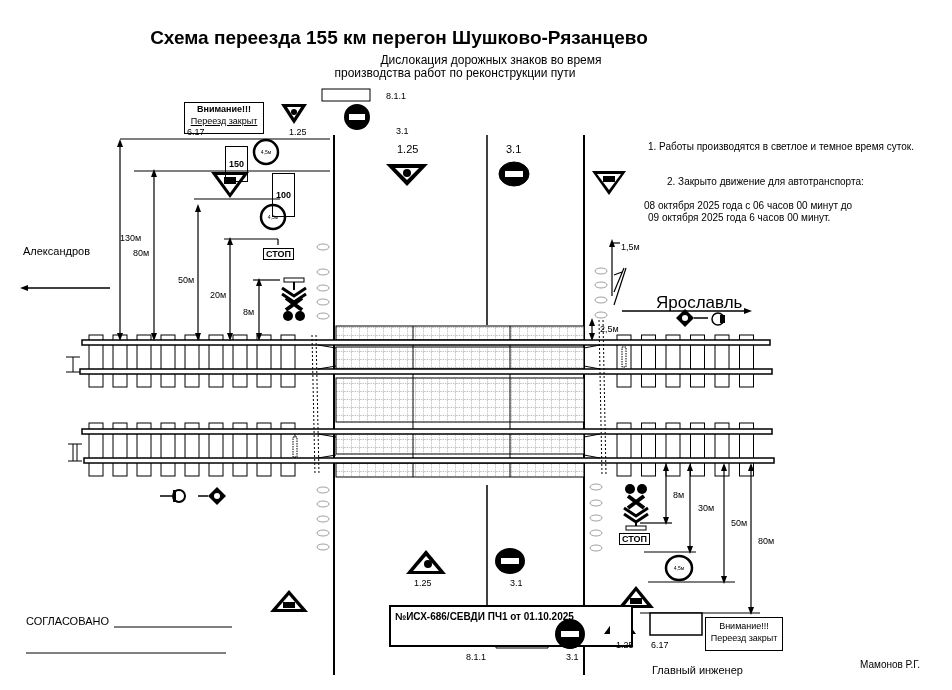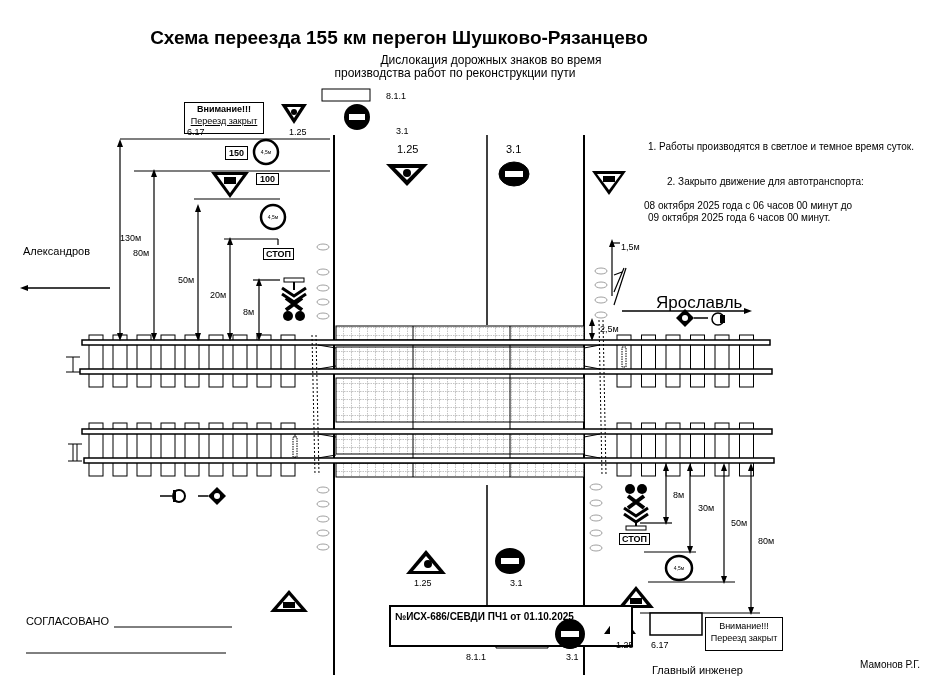--- a/index.html
+++ b/index.html
@@ -298,22 +298,22 @@
   <div style="font-weight:bold;">Внимание!!!</div>
   <div style="text-decoration:underline;">Переезд закрыт</div>
 </div>
 <div class="abs small" style="left:187px;top:127px;">6.17</div>
 <div class="abs small" style="left:289px;top:127px;">1.25</div>
 <div class="abs small" style="left:386px;top:91px;">8.1.1</div>
 <div class="abs small" style="left:396px;top:126px;">3.1</div>
 <div class="abs lbl" style="left:397px;top:143px;font-size:11px;">1.25</div>
 <div class="abs lbl" style="left:506px;top:143px;font-size:11px;">3.1</div>
 
-<div class="abs" style="left:225px;top:146px;border:1.5px solid #000;font-size:9px;font-weight:bold;padding:1px 3px;">150</div>
-<div class="abs" style="left:256px;top:173px;border:1.5px solid #000;font-size:9px;font-weight:bold;padding:0 3px;">100</div>
+<div class="abs" style="left:225px;top:146px;border:1.5px solid #000;font-size:9px;font-weight:bold;padding:12px 3px;">150</div>
+<div class="abs" style="left:272px;top:173px;border:1.5px solid #000;font-size:9px;font-weight:bold;padding:16px 3px;">100</div>
 <div class="abs" style="left:259px;top:149px;width:14px;text-align:center;font-size:5px;">4,5м</div>
 <div class="abs" style="left:266px;top:214px;width:14px;text-align:center;font-size:5px;">4,5м</div>
 <div class="abs" style="left:672px;top:565px;width:14px;text-align:center;font-size:5px;">4,5м</div>
 
 <div class="abs" style="left:263px;top:248px;border:1.5px solid #000;font-size:9px;font-weight:bold;padding:0 2px;">СТОП</div>
 <div class="abs" style="left:619px;top:533px;border:1.5px solid #000;font-size:9px;font-weight:bold;padding:0 2px;">СТОП</div>
 
 <div class="abs small" style="left:95px;top:233px;margin-left:25px;">130м</div>
 <div class="abs small" style="left:133px;top:248px;">80м</div>
 <div class="abs small" style="left:178px;top:275px;">50м</div>

